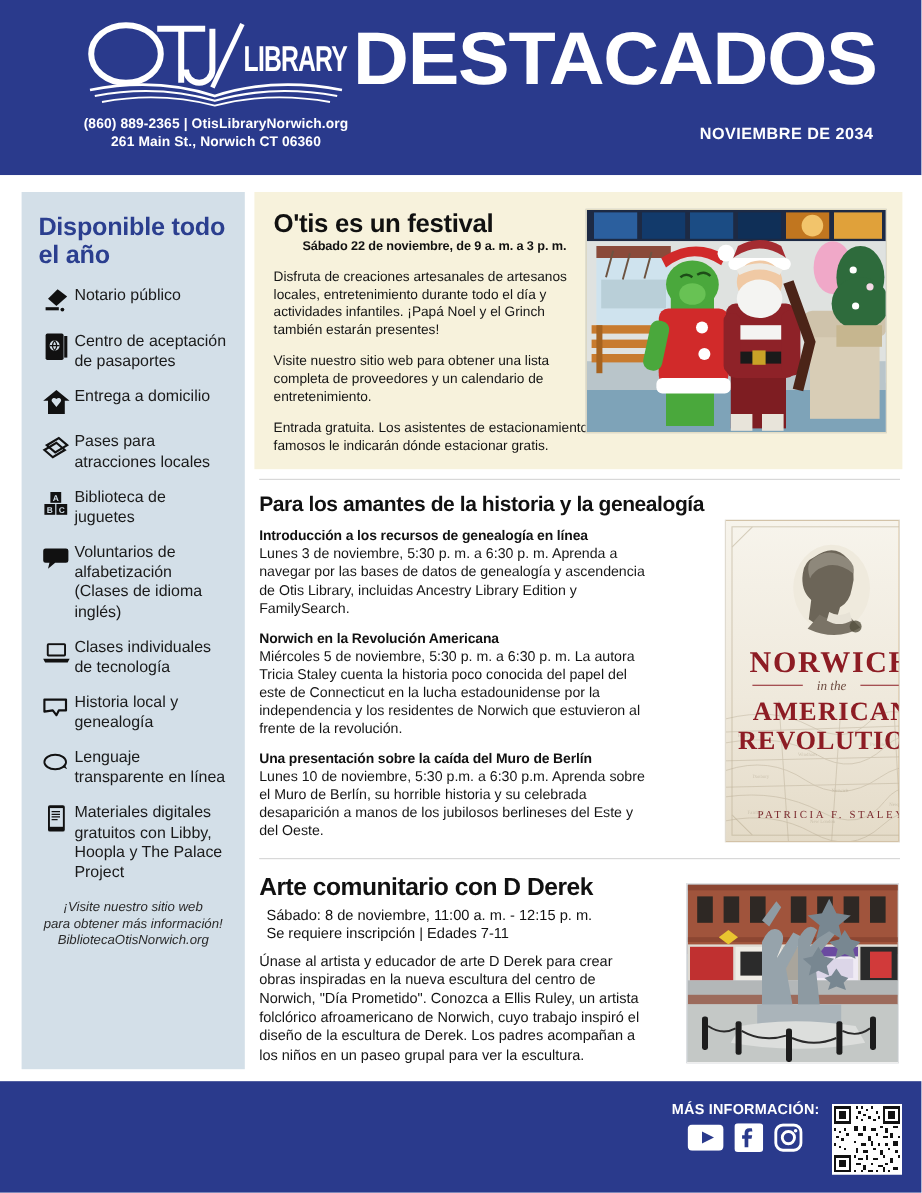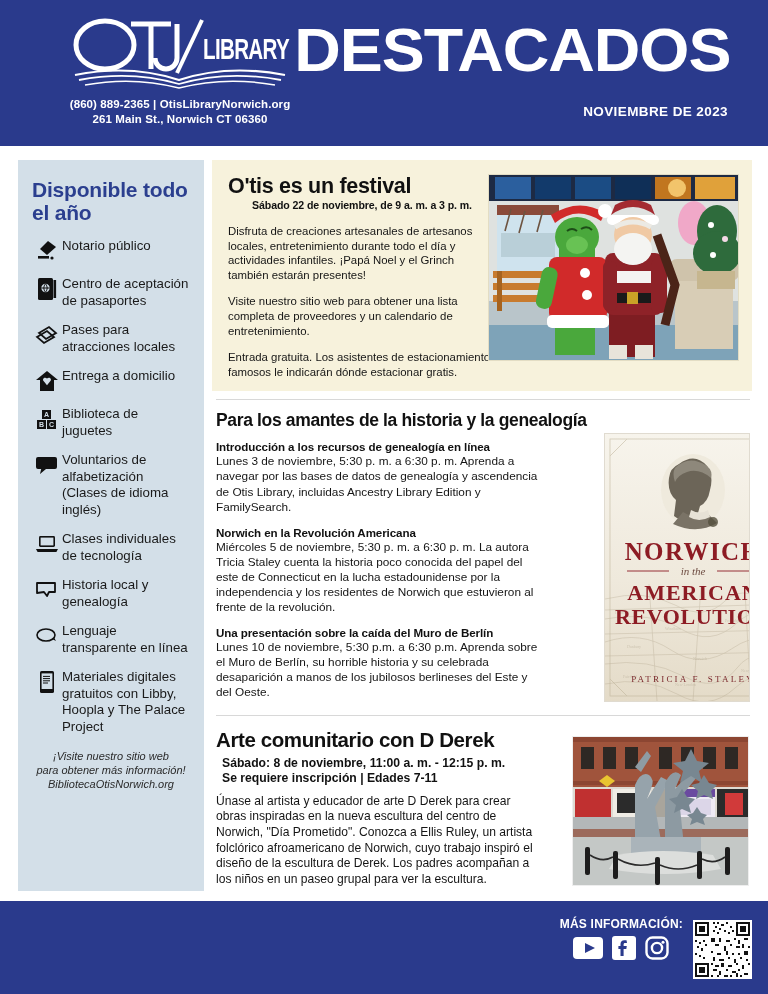--- a/index.html
+++ b/index.html
@@ -105,21 +105,21 @@
   .book-cover {
     position: absolute; right: 3px; top: 24px; width: 144px; height: 267px;
     overflow: hidden; background: #a16207;
     box-shadow: 0 0 0 1px #e0dbd0;
   }
 
   .art-title {
     font-size: 20.5px; font-weight: bold; color: #111; letter-spacing: -.4px;
     line-height: 24px; margin-bottom: 4px;
   }
-  .art-when { font-size: 12.2px; font-weight: bold; color: #111; line-height: 15.6px; margin-left: 6px; }
+  .art-when { font-size: 12.2px; font-weight: normal; color: #111; line-height: 15.6px; margin-left: 6px; }
   .art-desc { font-size: 12.1px; line-height: 15.6px; color: #151515; width: 322px; margin-top: 7px; }
 
   .art-photo {
     position: absolute; right: 3px; top: 8px; width: 177px; height: 150px;
     overflow: hidden; background: #9aa4ae; border: 1px solid #eee;
   }
 
   
   .footer {
     position: absolute; left: 0; top: 901px; width: 768px; height: 93px;
@@ -152,21 +152,21 @@
           <text x="138" y="41" textLength="86" lengthAdjust="spacingAndGlyphs">LIBRARY</text>
         </g>
         <path d="M10 57 Q65 46 114 62 Q163 46 220 57" fill="none" stroke="#fff" stroke-width="2.2"></path>
         <path d="M14 62 Q66 52 114 66 Q162 52 216 62" fill="none" stroke="#fff" stroke-width="1.8"></path>
         <path d="M20 67 Q68 58 114 70 Q160 58 210 67" fill="none" stroke="#fff" stroke-width="1.5"></path>
       </svg>
       <div class="logo-contact">(860) 889-2365 | OtisLibraryNorwich.org</div>
       <div class="logo-contact" style="margin-top:0">261 Main St., Norwich CT 06360</div>
     </div>
     <div class="destacados">DESTACADOS</div>
-    <div class="month">NOVIEMBRE DE 2023</div>
+    <div class="month">NOVIEMBRE DE 2034</div>
   </div>
 
   <div class="content">
 
     <div class="sidebar">
       <div class="sidebar-title">Disponible todo el año</div>
 
       <div class="side-item">
         <span class="side-ico">
           <svg width="24" height="22" viewBox="0 0 24 22">
@@ -186,37 +186,37 @@
               <circle cx="9.5" cy="11" r="4.2" fill="#d3dfe8"></circle>
               <path d="M5.3 11h8.4M9.5 6.8c2.2 2.6 2.2 5.8 0 8.4M9.5 6.8c-2.2 2.6-2.2 5.8 0 8.4" stroke="#111" stroke-width="1" fill="none"></path>
             </svg>
         </span>
         <span class="side-label">Centro de aceptación de pasaportes</span>
       </div>
 
       <div class="side-item">
         <span class="side-ico">
           <svg width="24" height="22" viewBox="0 0 24 22">
+              <path d="M12 1 L23 10 H19 V21 H5 V10 H1 Z" fill="#111"></path>
+              <path d="M12 8.5c2.3-2.2 5.4.4 3.2 2.8L12 15.2 8.8 11.3c-2.2-2.4.9-5 3.2-2.8Z" fill="#d3dfe8"></path>
+            </svg>
+        </span>
+        <span class="side-label">Entrega a domicilio</span>
+      </div>
+
+      <div class="side-item">
+        <span class="side-ico">
+          <svg width="24" height="22" viewBox="0 0 24 22">
               <g fill="none" stroke="#111" stroke-width="1.8">
                 <path d="M4 9 L14 3 L21 9 L11 15 Z"></path>
                 <path d="M2 13 L12 7 L19 13 L9 19 Z"></path>
               </g>
             </svg>
         </span>
         <span class="side-label">Pases para atracciones locales</span>
-      </div>
-
-      <div class="side-item">
-        <span class="side-ico">
-          <svg width="24" height="22" viewBox="0 0 24 22">
-              <path d="M12 1 L23 10 H19 V21 H5 V10 H1 Z" fill="#111"></path>
-              <path d="M12 8.5c2.3-2.2 5.4.4 3.2 2.8L12 15.2 8.8 11.3c-2.2-2.4.9-5 3.2-2.8Z" fill="#d3dfe8"></path>
-            </svg>
-        </span>
-        <span class="side-label">Entrega a domicilio</span>
       </div>
 
       <div class="side-item">
         <span class="side-ico">
           <svg width="24" height="22" viewBox="0 0 24 22">
               <rect x="7" y="2" width="9" height="9" fill="#111"></rect>
               <rect x="2" y="12" width="9" height="9" fill="#111"></rect>
               <rect x="12" y="12" width="9" height="9" fill="#111"></rect>
               <text x="11.5" y="9.2" font-size="7" fill="#d3dfe8" text-anchor="middle" font-family="Liberation Sans, sans-serif" font-weight="bold">A</text>
               <text x="6.5" y="19.2" font-size="7" fill="#d3dfe8" text-anchor="middle" font-family="Liberation Sans, sans-serif" font-weight="bold">B</text>

